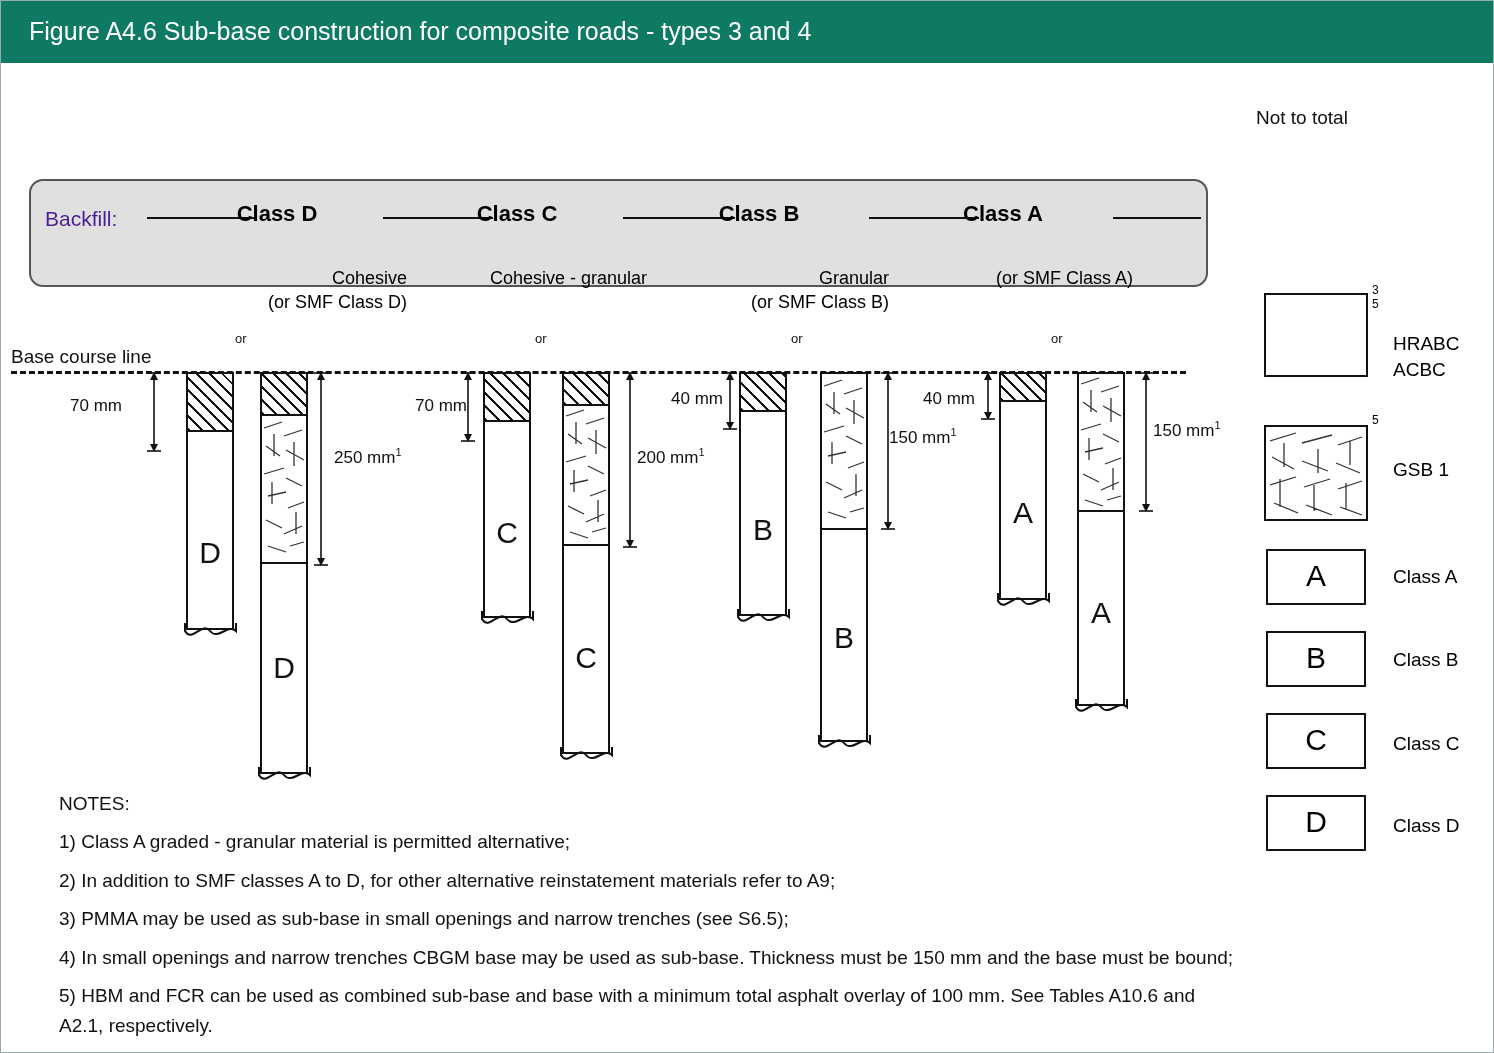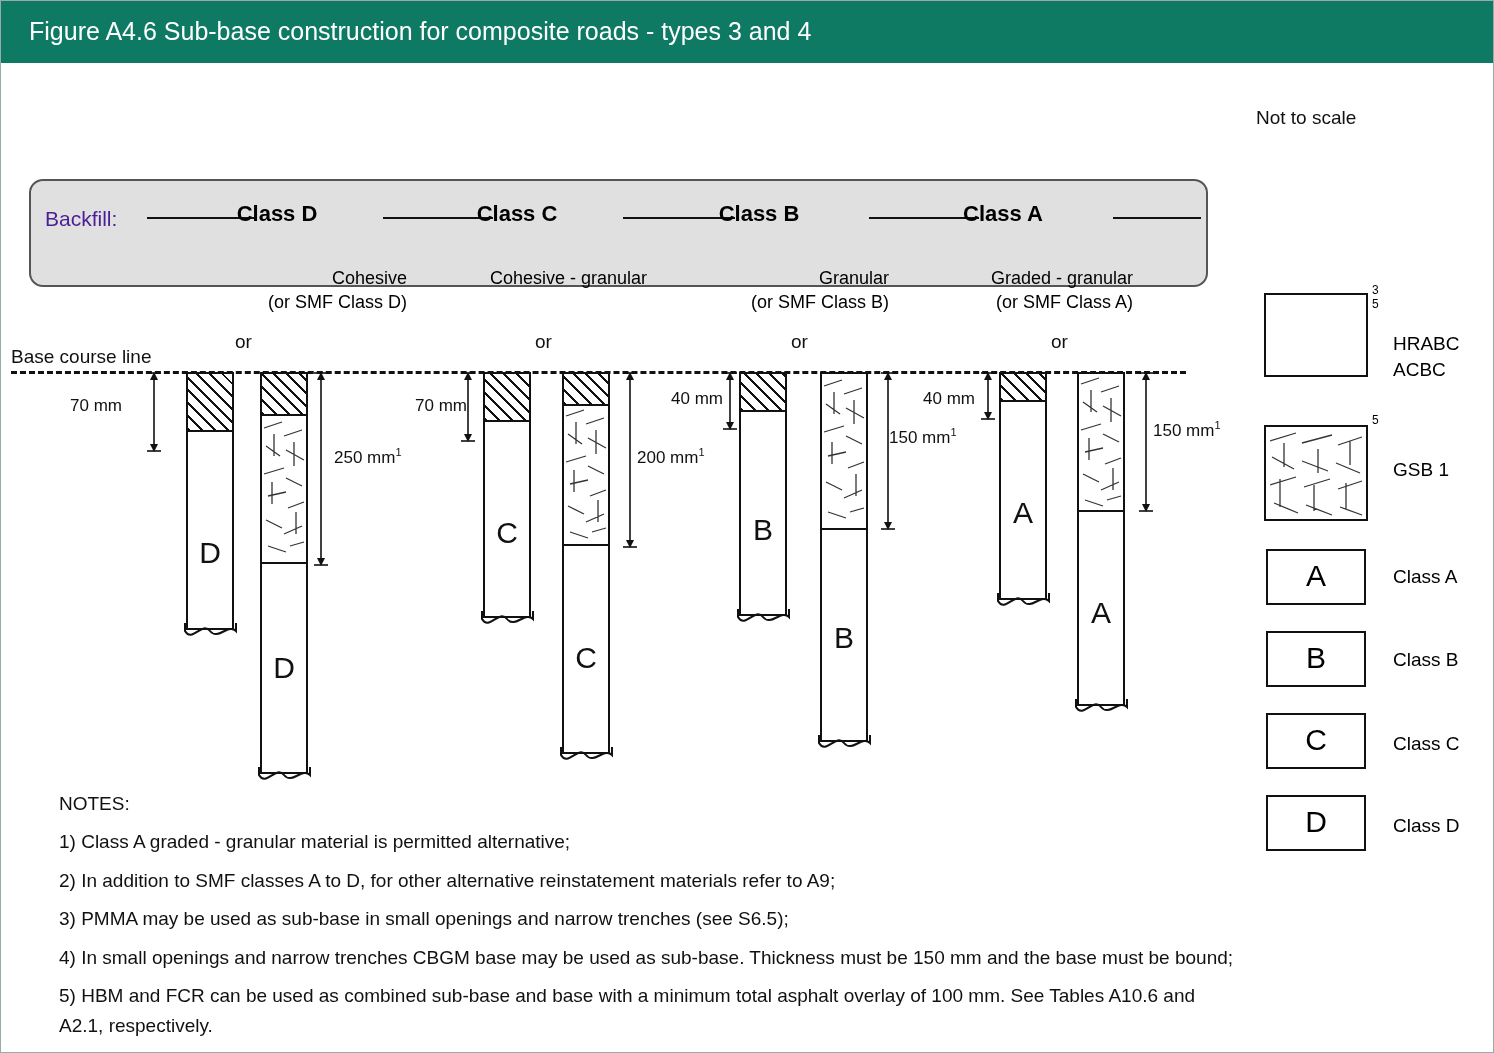--- a/index.html
+++ b/index.html
@@ -17,42 +17,42 @@
   .cls-sub{position:absolute;top:52px;font-size:18px;text-align:right;width:260px;line-height:1.35;margin-top:33px;}
   .hline{position:absolute;height:0;border-top:2px solid #111;}
   
   #basedash{position:absolute;left:10px;top:370px;width:1175px;border-top:3px dashed #111;}
   #baselabel{left:10px;top:345px;}
   
   .col{position:absolute;border:2px solid #111;background:#fff;box-sizing:border-box;}
   .hatch-asphalt{background:repeating-linear-gradient(45deg,#111 0 2px,#fff 2px 9px);}
   .gsb{background:#fff;}
   .letter{position:absolute;font-size:30px;color:#111;text-align:center;}
-  .orlbl{font-size:19px;}
+  .orlbl{font-size:13px;}
   .dimtxt{font-size:17px;}
   .sup{font-size:11px;vertical-align:super;}
   
   .lgbox{position:absolute;border:2px solid #111;box-sizing:border-box;background:#fff;}
   .lgtext{position:absolute;font-size:19px;}
   .lgletter{position:absolute;font-size:30px;text-align:center;width:100%;}
   
   #notes{position:absolute;left:58px;top:788px;width:1180px;font-size:19px;color:#111;line-height:1.55;}
   #notes p{margin:0 0 9px 0;}
   svg{display:block;}
 </style>
 </head>
 <body>
 
 <div id="page">
 
   <div id="titlebar">
     <div class="t">Figure A4.6 Sub-base construction for composite roads - types 3 and 4</div>
   </div>
 
-  <div class="abs txt" id="nts">Not to scale</div>
+  <div class="abs txt" id="nts">Not to total</div>
 
   <div id="backfill">
     <div class="lbl">Backfill:</div>
 
     <div class="hline" style="left:116px;top:36px;width:108px;"></div>
     <div class="hline" style="left:352px;top:36px;width:110px;"></div>
     <div class="hline" style="left:592px;top:36px;width:112px;"></div>
     <div class="hline" style="left:838px;top:36px;width:110px;"></div>
     <div class="hline" style="left:1082px;top:36px;width:88px;"></div>
 
@@ -66,21 +66,20 @@
       <div>(or SMF Class D)</div>
     </div>
     <div class="cls-sub" style="left:356px;">
       <div>Cohesive - granular</div>
     </div>
     <div class="cls-sub" style="left:598px;">
       <div>Granular</div>
       <div>(or SMF Class B)</div>
     </div>
     <div class="cls-sub" style="left:842px;">
-      <div>Graded - granular</div>
       <div>(or SMF Class A)</div>
     </div>
   </div>
 
   <div class="abs txt" id="baselabel">Base course line</div>
   <div id="basedash"></div>
 
   <div class="abs txt orlbl" style="left:234px;top:330px;">or</div>
 
   <div class="col hatch-asphalt" style="left:185px;top:371px;width:48px;height:60px;"></div>

